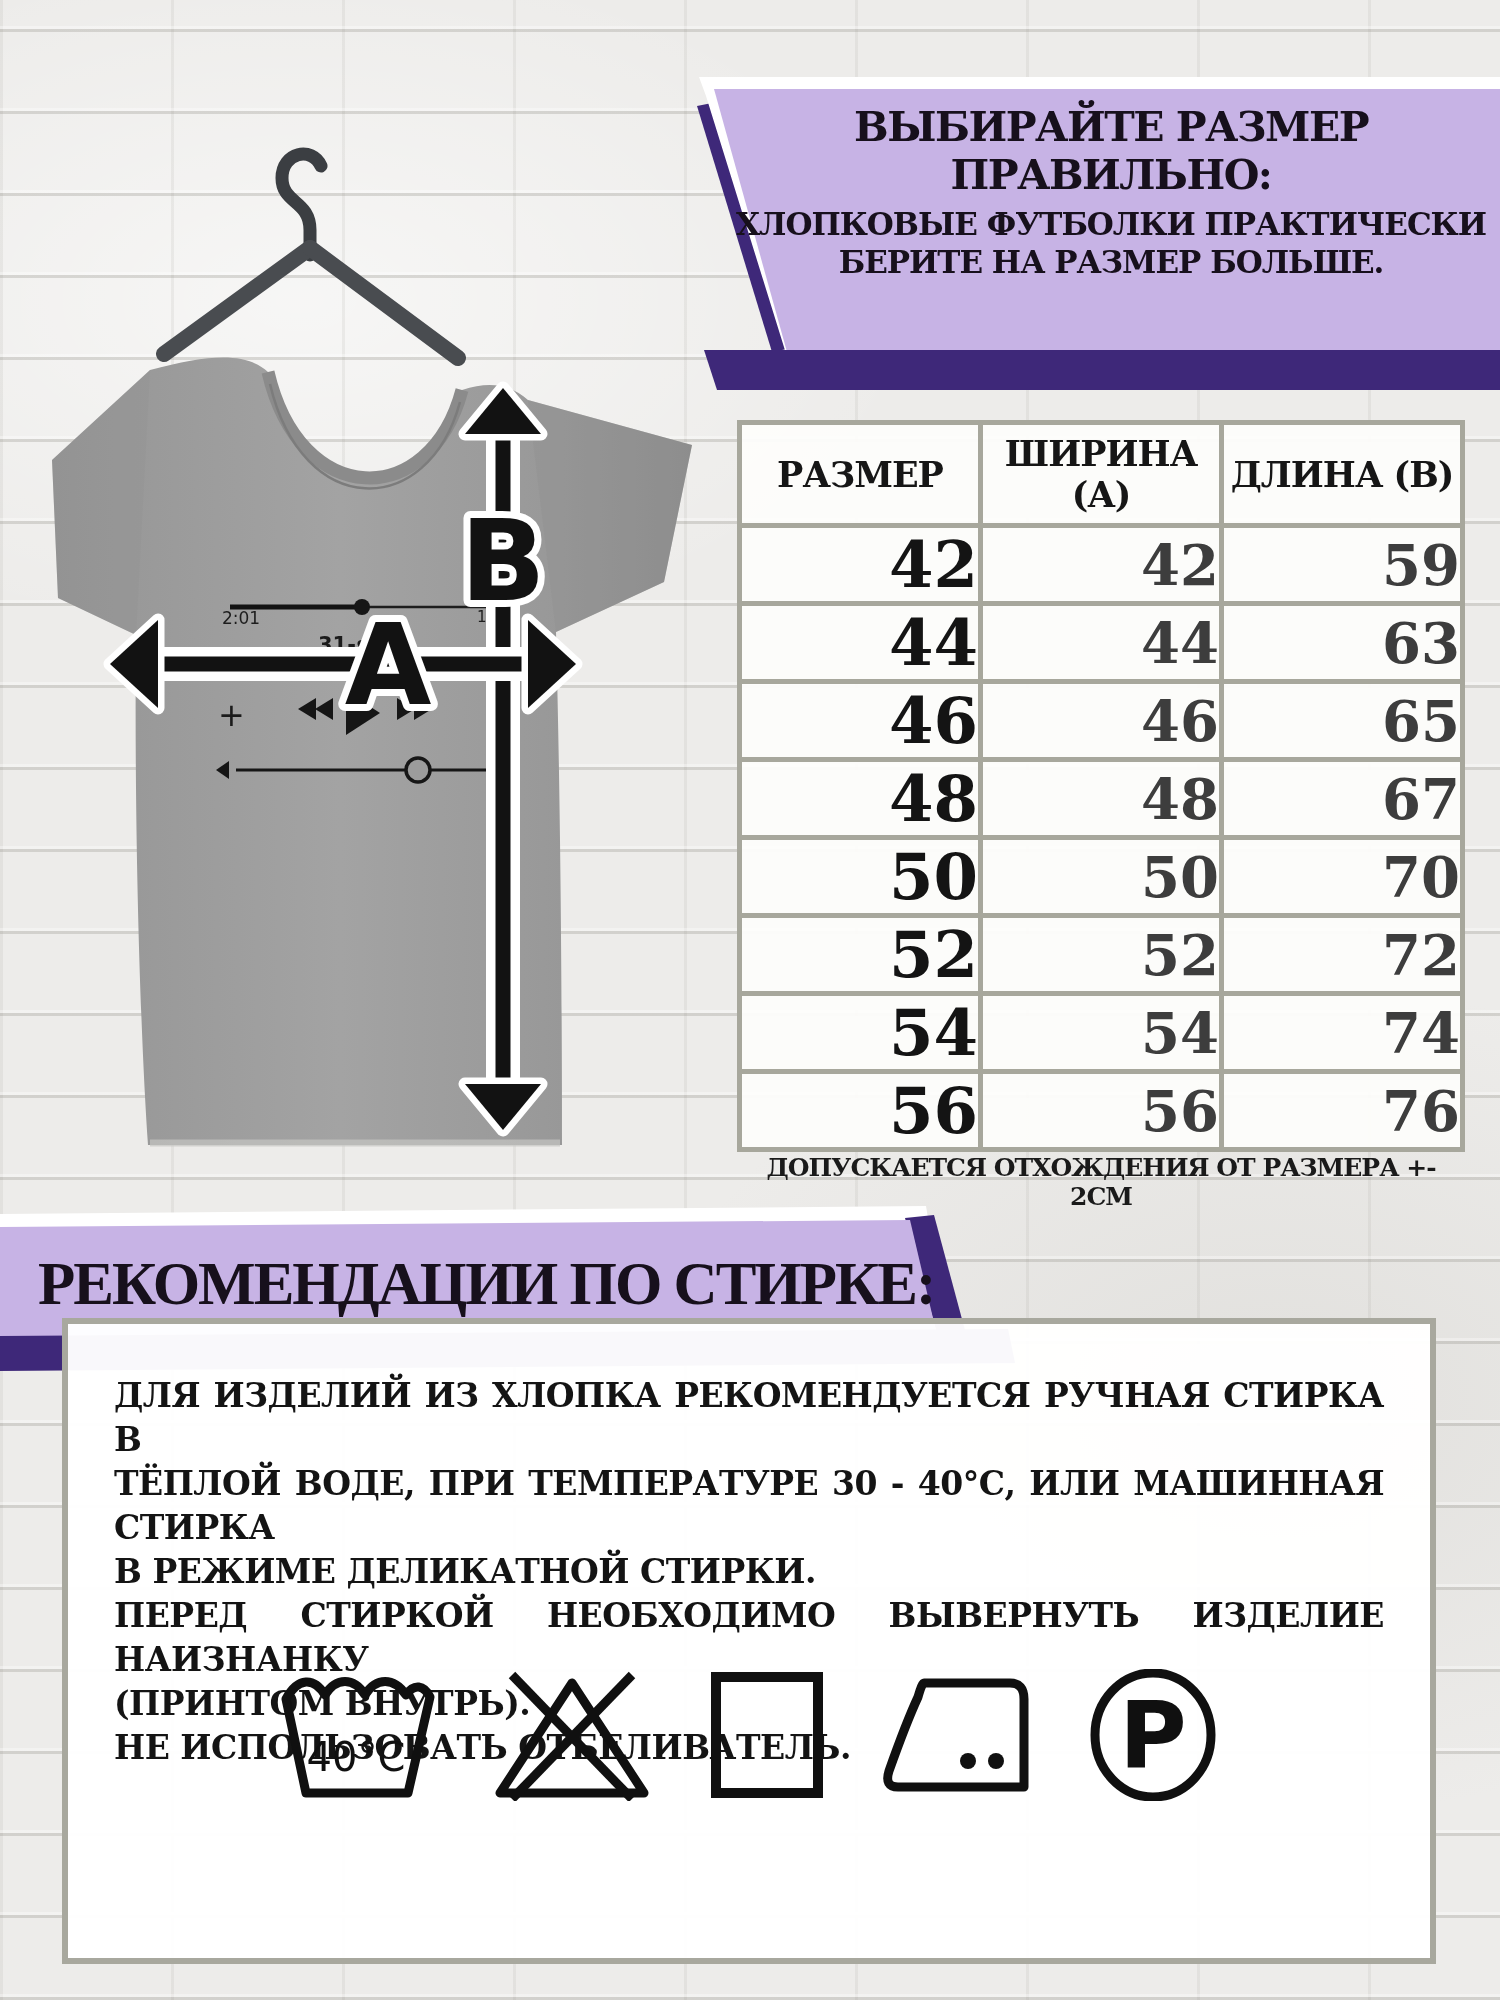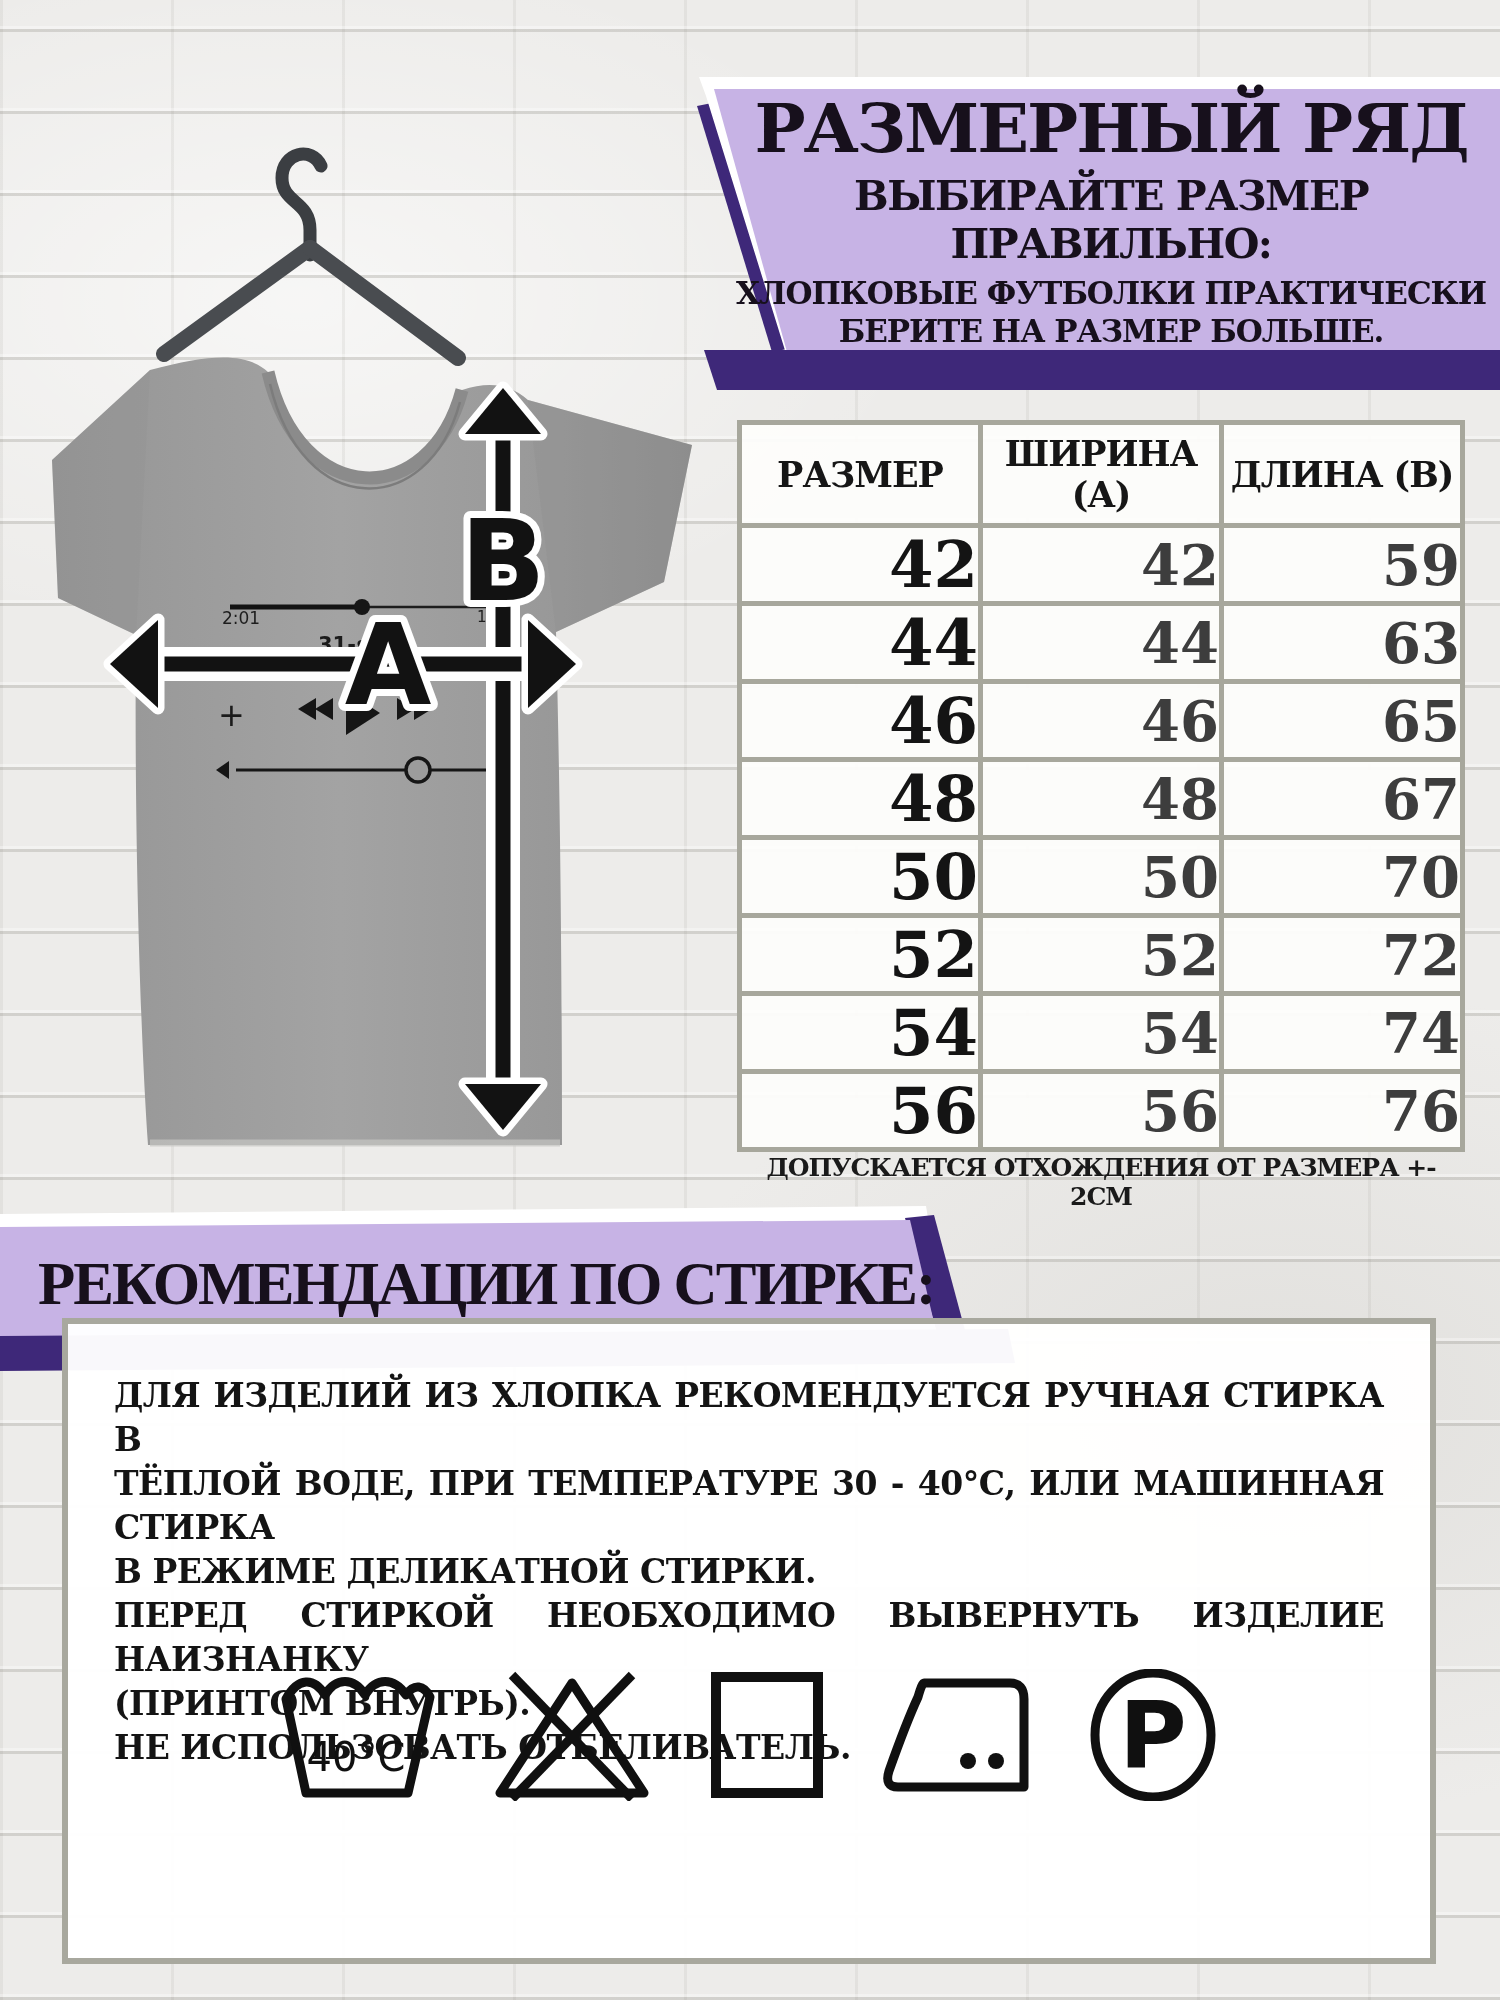--- a/index.html
+++ b/index.html
@@ -125,21 +125,20 @@
     <polygon points="576,534 528,490 528,578" fill="#121212" stroke="#ffffff" stroke-width="13" paint-order="stroke" stroke-linejoin="round"></polygon>
     <text x="388" y="574" text-anchor="middle" font-size="112" font-weight="bold" font-family="DejaVu Sans, sans-serif" fill="#121212" stroke="#ffffff" stroke-width="14" paint-order="stroke" stroke-linejoin="round">A</text>
   </g>
 </svg>
 
 <div class="shape hb-dark-stripe"></div>
 <div class="shape hb-white"></div>
 <div class="shape hb-light"></div>
 <div class="shape hb-bottom"></div>
 <div class="hb-text">
-  <div class="hb-title">РАЗМЕРНЫЙ РЯД</div>
   <div class="hb-sub">ВЫБИРАЙТЕ РАЗМЕР ПРАВИЛЬНО:</div>
   <div class="hb-note">
     <div>ХЛОПКОВЫЕ ФУТБОЛКИ ПРАКТИЧЕСКИ</div>
     <div>БЕРИТЕ НА РАЗМЕР БОЛЬШЕ.</div>
   </div>
 </div>
 
 <table class="size-table">
   <tbody>
       <tr>

